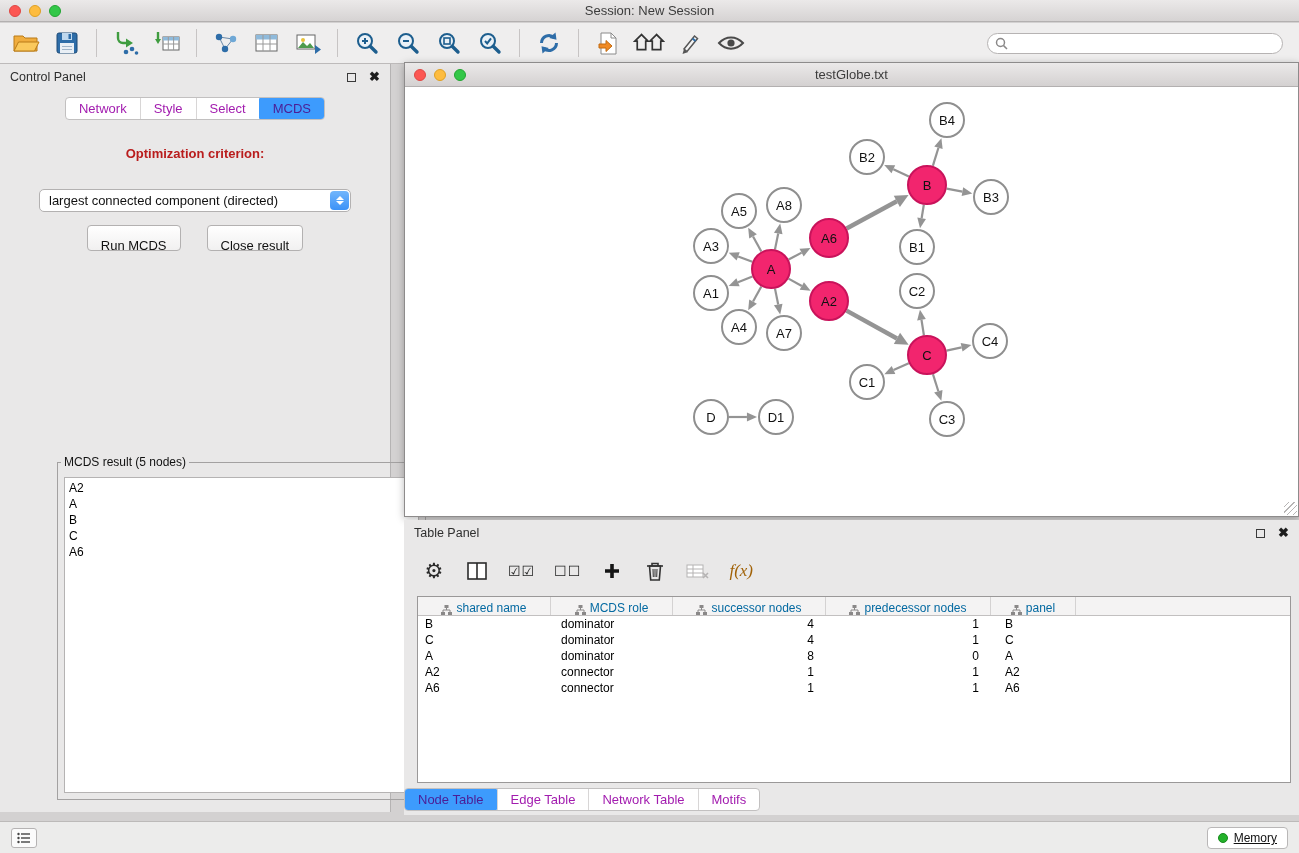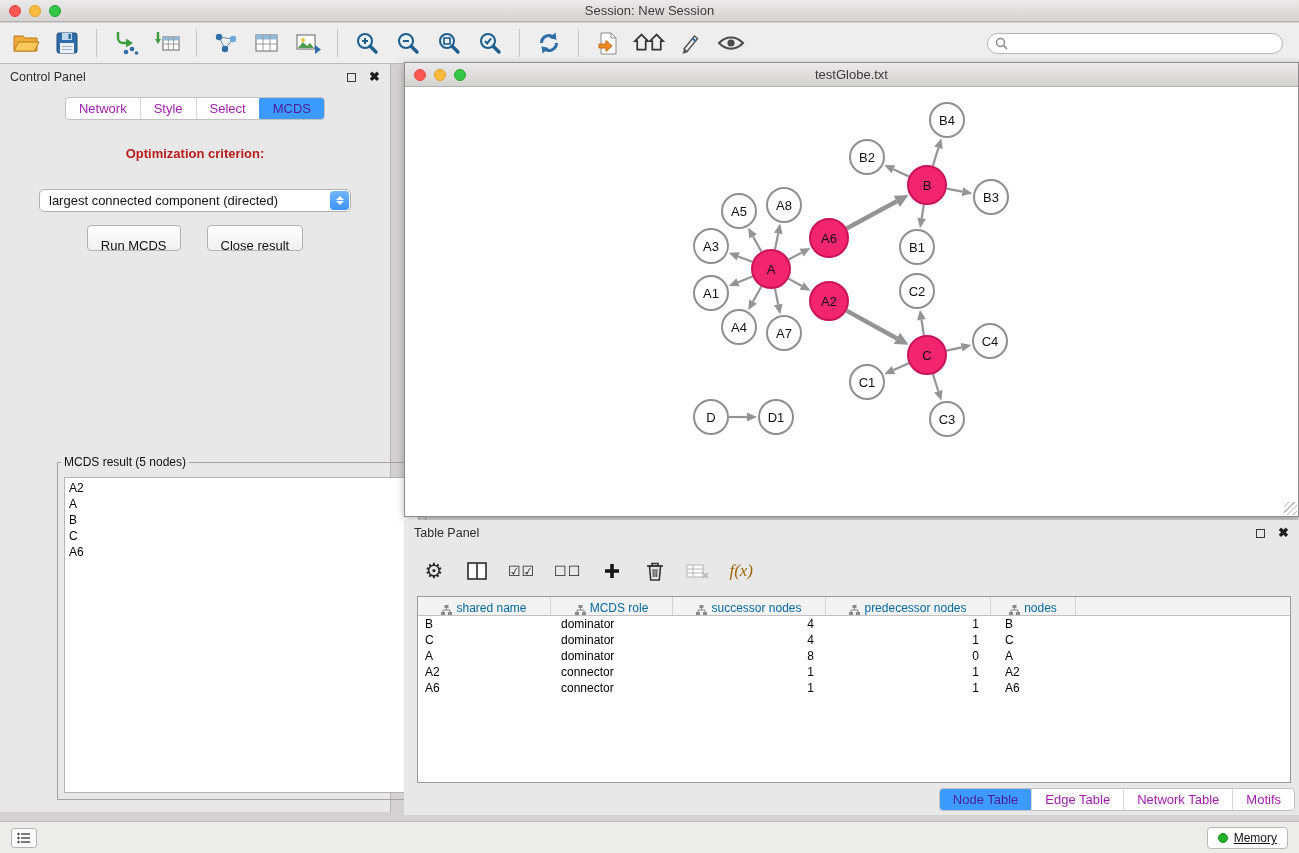--- a/index.html
+++ b/index.html
@@ -119,21 +119,21 @@
     display:flex; align-items:flex-end; justify-content:center; gap:4px;
     font-size:12px; color:#0369a1; border-right:1px solid #d4d2d2; overflow:hidden;
   }
   .th.filler { border-right:none; }
   .tr { height:16px; }
   .td { font-size:12px; color:#000; line-height:16px; white-space:nowrap; overflow:hidden; }
   .td.col0 { padding-left:7px; }
   .td.col1 { padding-left:10px; }
   .td.col2, .td.col3 { text-align:right; padding-right:12px; }
   .td.col4 { padding-left:14px; }
-  #tp-tabs { position:absolute; left:0; right:4px; bottom:4px; display:flex; justify-content:flex-end;margin-left:27px; }
+  #tp-tabs { position:absolute; left:0; right:4px; bottom:4px; display:flex; justify-content:flex-start; }
   
   #status-bar {
     position:absolute; left:0; bottom:0; width:1299px; height:32px;
     background:#ececeb; border-top:1px solid #bcbab9;
   }
   #list-btn {
     position:absolute; left:11px; top:6px; width:26px; height:20px;
     background:#fbfbfb; border:1px solid #b5b3b3; border-radius:3px;
     display:flex; align-items:center; justify-content:center;
   }
@@ -566,21 +566,21 @@
         </div>
         <div class="th">
           <svg width="11" height="10" viewBox="0 0 11 10">
             <g fill="#8a8888">
               <rect x="3.5" y="0" width="4" height="3"></rect>
               <rect x="0" y="7" width="4" height="3"></rect>
               <rect x="7" y="7" width="4" height="3"></rect>
             </g>
             <path d="M5.5 3 v2 M2 7 V5 h7 v2" stroke="#8a8888" fill="none"></path>
           </svg>
-          <span>nodes</span>
+          <span>panel</span>
         </div>
         <div class="th filler"></div>
       </div>
     <div id="table-body">
         <div class="tr tgrid">
           <div class="td col0">B</div>
           <div class="td col1">dominator</div>
           <div class="td col2">4</div>
           <div class="td col3">1</div>
           <div class="td col4">B</div>

